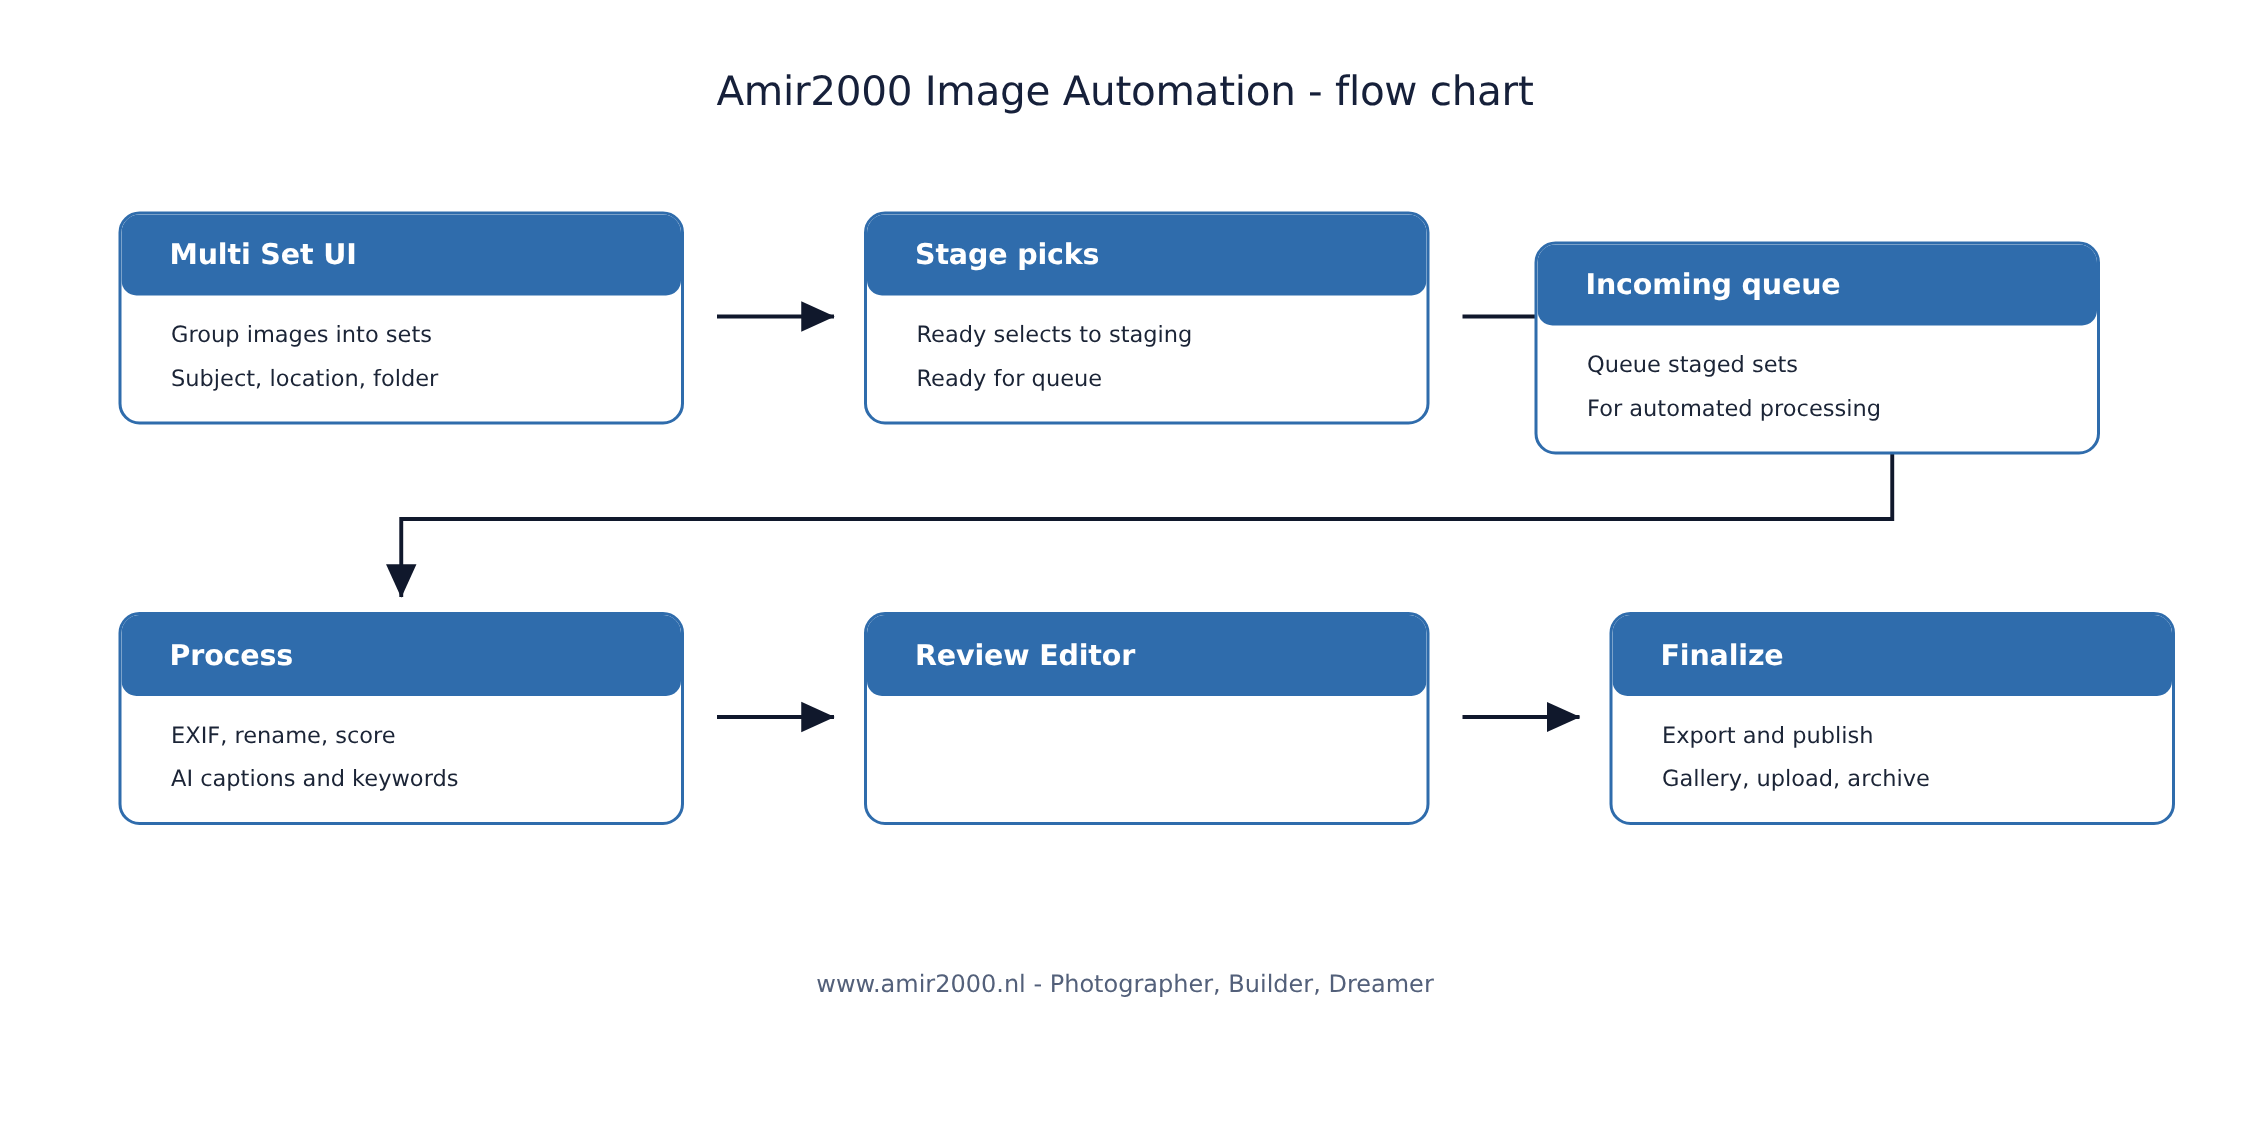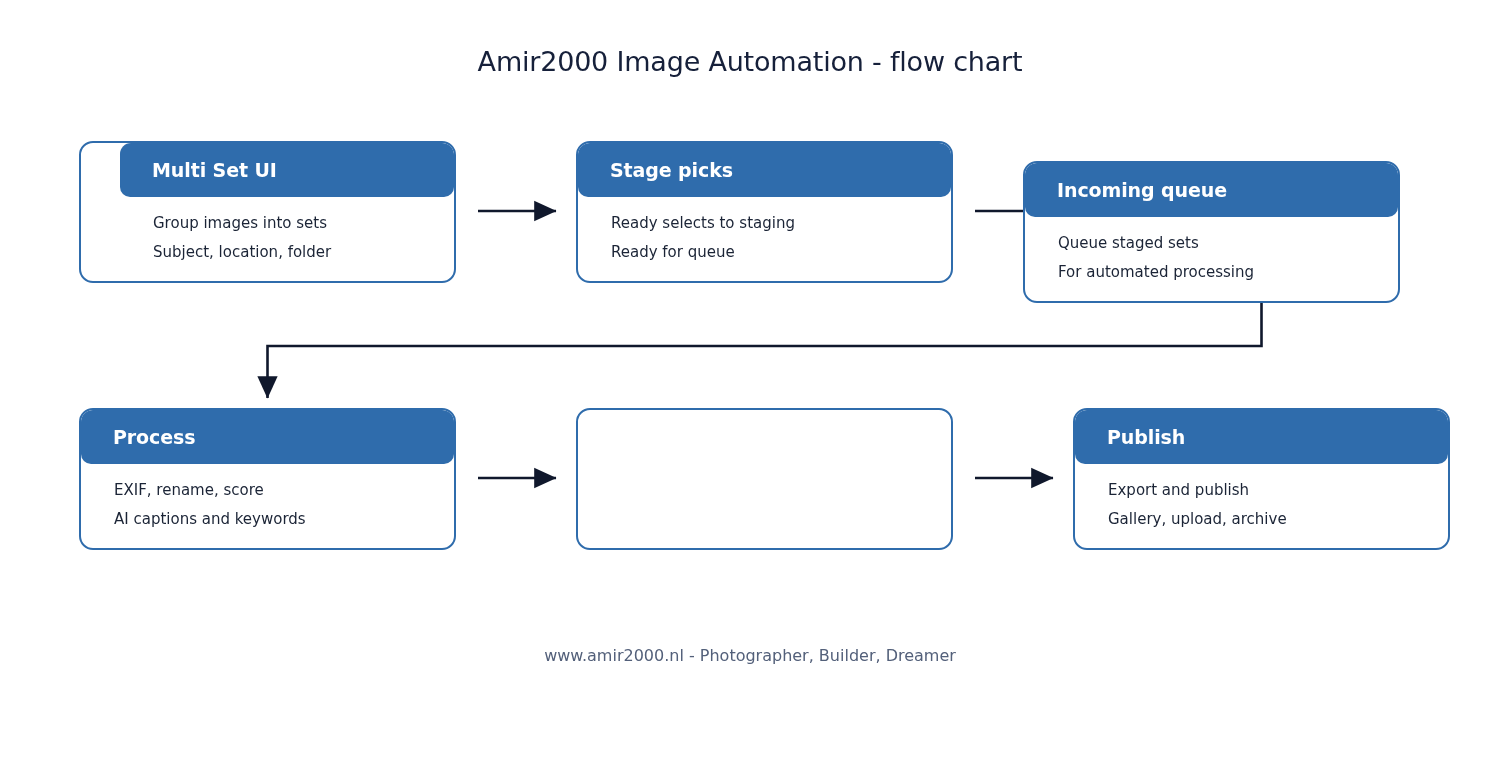--- a/index.html
+++ b/index.html
@@ -82,21 +82,21 @@
     box-sizing: border-box;
   }
   .node-line {
     font-size: 15px;
     color: #1b2436;
     line-height: 29px;
     white-space: nowrap;
   }
 
   
-  #node-0 { left: 79px;   top: 141px; padding-left: 39px; }
+  #node-0 { left: 79px;   top: 141px; }
   #node-1 { left: 576px;  top: 141px; }
   #node-2 { left: 1023px; top: 141px; margin-top: 20px; }
   #node-3 { left: 79px;   top: 408px; }
   #node-4 { left: 576px;  top: 408px; }
   #node-5 { left: 1073px; top: 408px; }
 
   
   #connectors {
     position: absolute;
     left: 0;
@@ -168,25 +168,28 @@
     <div class="node-header">
       <span class="node-title">Process</span>
     </div>
     <div class="node-body">
       <div class="node-line">EXIF, rename, score</div>
       <div class="node-line">AI captions and keywords</div>
     </div>
   </div>
 
   <div class="node" id="node-4">
+    <div class="node-header">
+      <span class="node-title">Review Editor</span>
+    </div>
   </div>
 
   <div class="node" id="node-5">
     <div class="node-header">
-      <span class="node-title">Publish</span>
+      <span class="node-title">Finalize</span>
     </div>
     <div class="node-body">
       <div class="node-line">Export and publish</div>
       <div class="node-line">Gallery, upload, archive</div>
     </div>
   </div>
 
   <div id="chart-footer">www.amir2000.nl - Photographer, Builder, Dreamer</div>
 
 </div>

